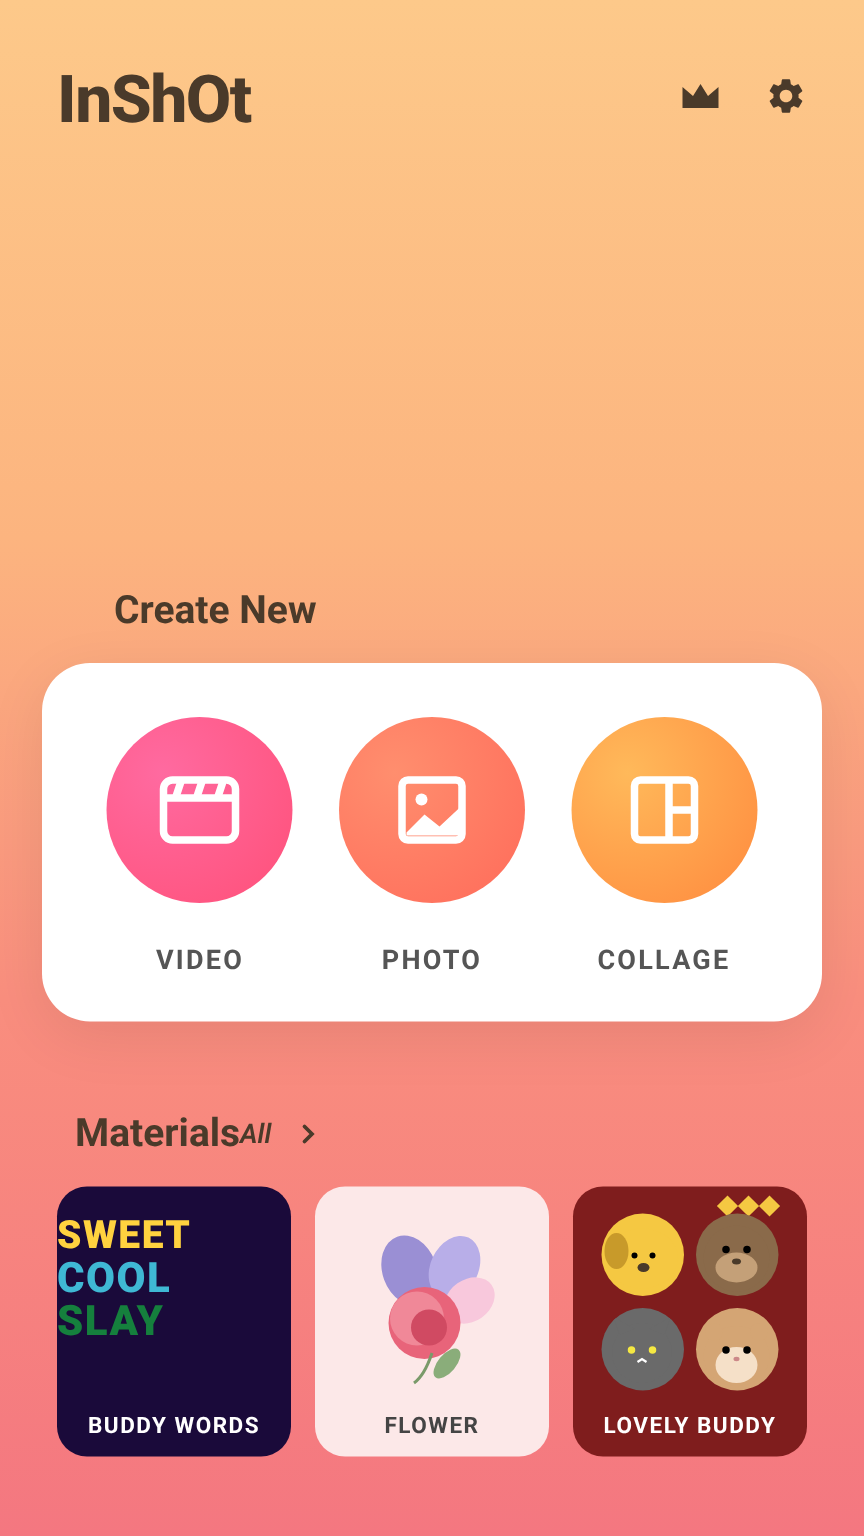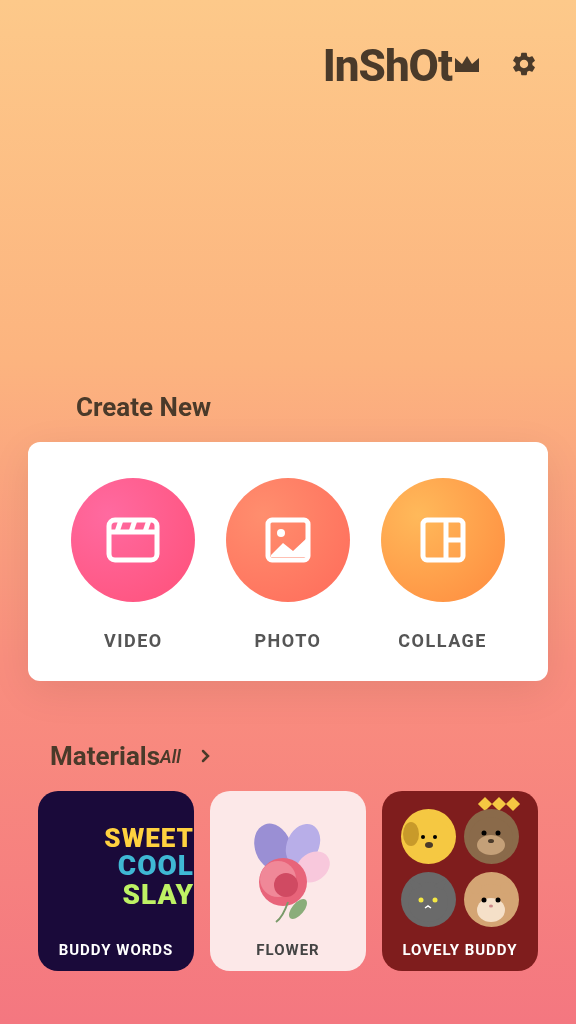--- a/index.html
+++ b/index.html
@@ -10,21 +10,21 @@
     }
     body {
       width: 576px;
       height: 1024px;
       background: linear-gradient(180deg, #fdc98a 0%, #fcb47f 35%, #f98e7e 65%, #f47780 100%);
       overflow: hidden;
     }
     .header {
       display: flex;
       align-items: center;
-      justify-content: flex-end;
+      justify-content: space-between;
       padding: 40px 38px 0 38px;
     }
     .logo {
       font-size: 44px;
       font-weight: 800;
       color: #4a3a2a;
       letter-spacing: -1px;
     }
     .header-icons {
       display: flex;
@@ -33,21 +33,21 @@
     }
     .section-title {
       font-size: 26px;
       font-weight: 700;
       color: #4a3a2a;
       padding: 0 76px;
     }
     .create-section { margin-top: 300px; }
     .create-card {
       background: #fff;
-      border-radius: 12px;
+      border-radius: 32px;
       margin: 20px 28px 0;
       padding: 36px 28px 30px;
       display: flex;
       justify-content: space-around;
       box-shadow: 0 10px 40px rgba(0,0,0,0.08);
     }
     .create-item {
       display: flex;
       flex-direction: column;
       align-items: center;
@@ -111,27 +111,27 @@
       position: relative;
       overflow: hidden;
       cursor: pointer;
     }
     .mat-card-1 { background: #1a0a3a; }
     .mat-card-2 { background: #fce8e8; color: #444; }
     .mat-card-3 { background: #7f1d1d; }
     .mat-label { font-size: 15px; letter-spacing: 1px; }
     .words-stack {
       position: absolute;
-      top: 32px;
+      top: 18px;
       width: 100%;
-      text-align: right;
+      text-align: left;
     }
     .w1 { color: #ffd23f; font-size: 26px; font-weight: 900; letter-spacing: 1px; }
     .w2 { color: #3fb8d4; font-size: 28px; font-weight: 900; letter-spacing: 1px; margin-top: -4px;}
-    .w3 { color: #bef264; font-size: 28px; font-weight: 900; letter-spacing: 1px; margin-top: -4px;}
+    .w3 { color: #15803d; font-size: 28px; font-weight: 900; letter-spacing: 1px; margin-top: -4px;}
     .flower-art {
       position: absolute;
       top: 16px;
       left: 50%;
       transform: translateX(-50%);
     }
     .buddy-art {
       position: absolute;
       top: 10px;
       left: 0;

